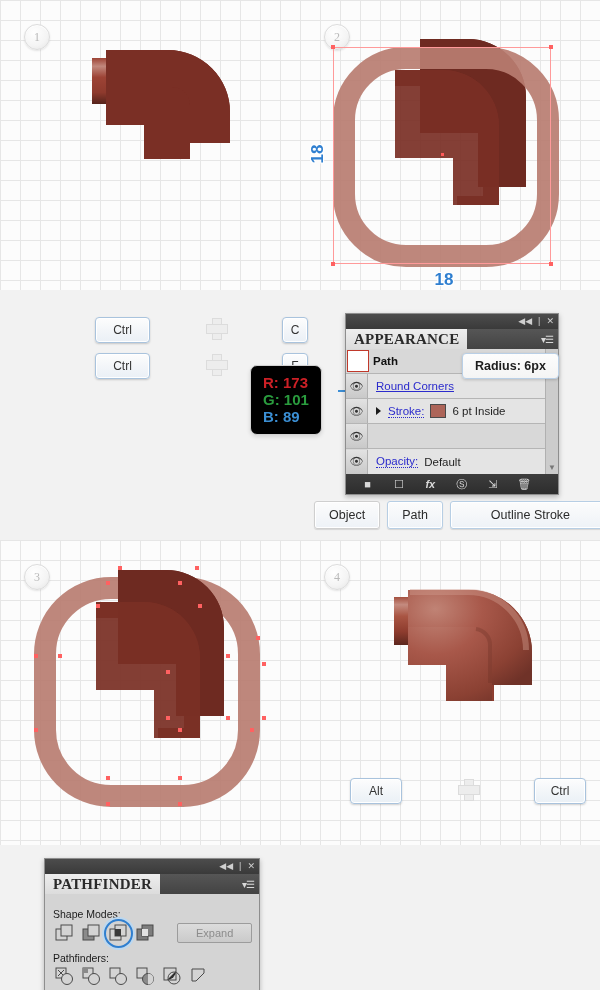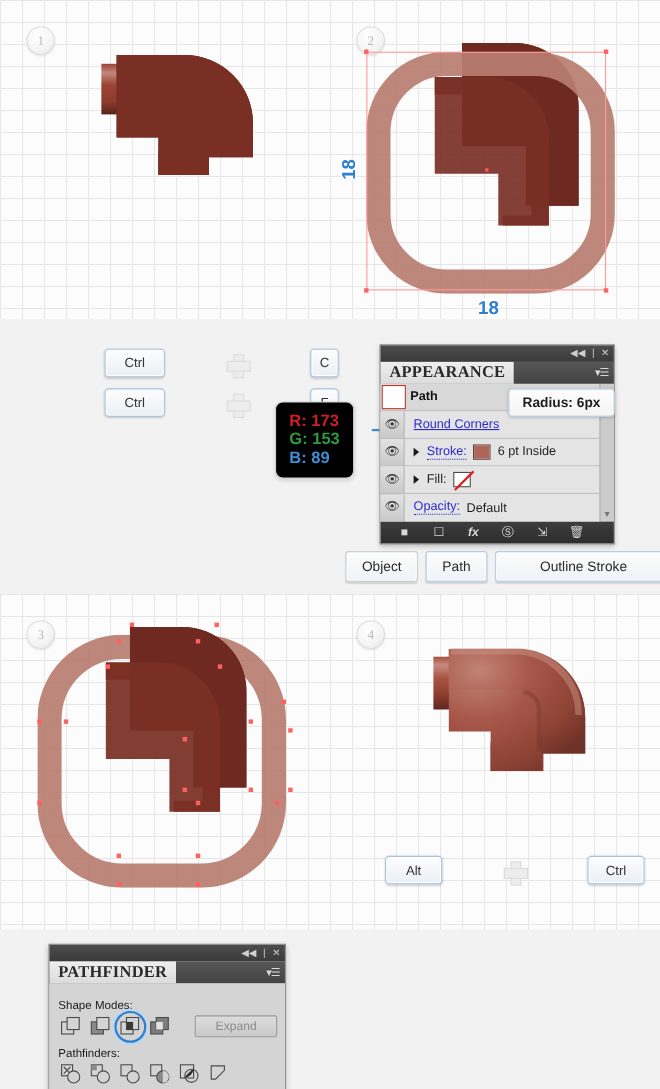--- a/index.html
+++ b/index.html
@@ -56,21 +56,21 @@
   .dim{
     position:absolute; color:#2f7fd0; font-weight:bold; font-size:17px;
     font-family:"Liberation Sans", sans-serif;
     text-shadow:
       -1px -1px 0 #fff, 1px -1px 0 #fff, -1px 1px 0 #fff, 1px 1px 0 #fff,
       0 0 2px #fff;
   }
   .dim.vert{ transform:rotate(-90deg); transform-origin:center center; }
 
   
-  .keyrow{ position:absolute; display:flex; align-items:flex-end;gap:48px; }
+  .keyrow{ position:absolute; display:flex; align-items:flex-start;gap:48px; }
   .keycap{
     background:linear-gradient(to bottom,#fdfdfd 0%, #f3f6f9 50%, #eaf0f6 100%);
     border:1px solid #a9c3dd;
     border-radius:4px;
     box-shadow:0 1px 2px rgba(0,0,0,.18), inset 0 0 0 1px #fff;
     color:#333; font-size:12px; text-align:center;
     padding:5px 0; min-width:26px;
     font-family:"Liberation Sans", sans-serif;
   }
   .plus{
@@ -311,21 +311,21 @@
   </div>
 
   <div class="keyrow" style="left:95px; top:63px;">
     <div class="keycap" style="width:55px;">Ctrl</div>
     <div class="plus"></div>
     <div class="keycap" style="width:26px;">F</div>
   </div>
 
   <div class="rgb-callout" style="left:250px; top:75px;">
     <div class="r">R: 173</div>
-    <div class="g">G: 153</div>
+    <div class="g">G: 101</div>
     <div class="b">B: 89</div>
   </div>
   <div class="callout-line" style="left:338px; top:100px; width:42px;"></div>
   <div class="callout-arrow" style="left:378px; top:95px;"></div>
 
   <div class="ai-panel" style="left:345px; top:23px; width:214px;">
     <div class="panel-titlebar">
       <span class="tb-icon">◀◀</span>
       <span class="tb-icon">|</span>
       <span class="tb-icon">✕</span>
@@ -363,27 +363,20 @@
               <span class="swatch-box">
                 <span class="swatch-fill" style="display:block;background:#ad6559;"></span>
               </span>
               <span class="ap-label-plain">6 pt  Inside</span>
             </div>
           </div>
 
           <div class="ap-row">
             <div class="ap-eye">
               <span class="eye-g">👁</span>
-            </div>
-            <div class="ap-content">
-              <span class="disc"></span>
-              <span class="ap-label-plain">Fill:</span>
-              <span class="swatch-box">
-                <span class="swatch-none"></span>
-              </span>
             </div>
           </div>
 
           <div class="ap-row" style="border-bottom:none;">
             <div class="ap-eye">
               <span class="eye-g">👁</span>
             </div>
             <div class="ap-content">
               <span class="ap-label-link dotted">Opacity:</span>
               <span class="ap-label-plain">Default</span>

